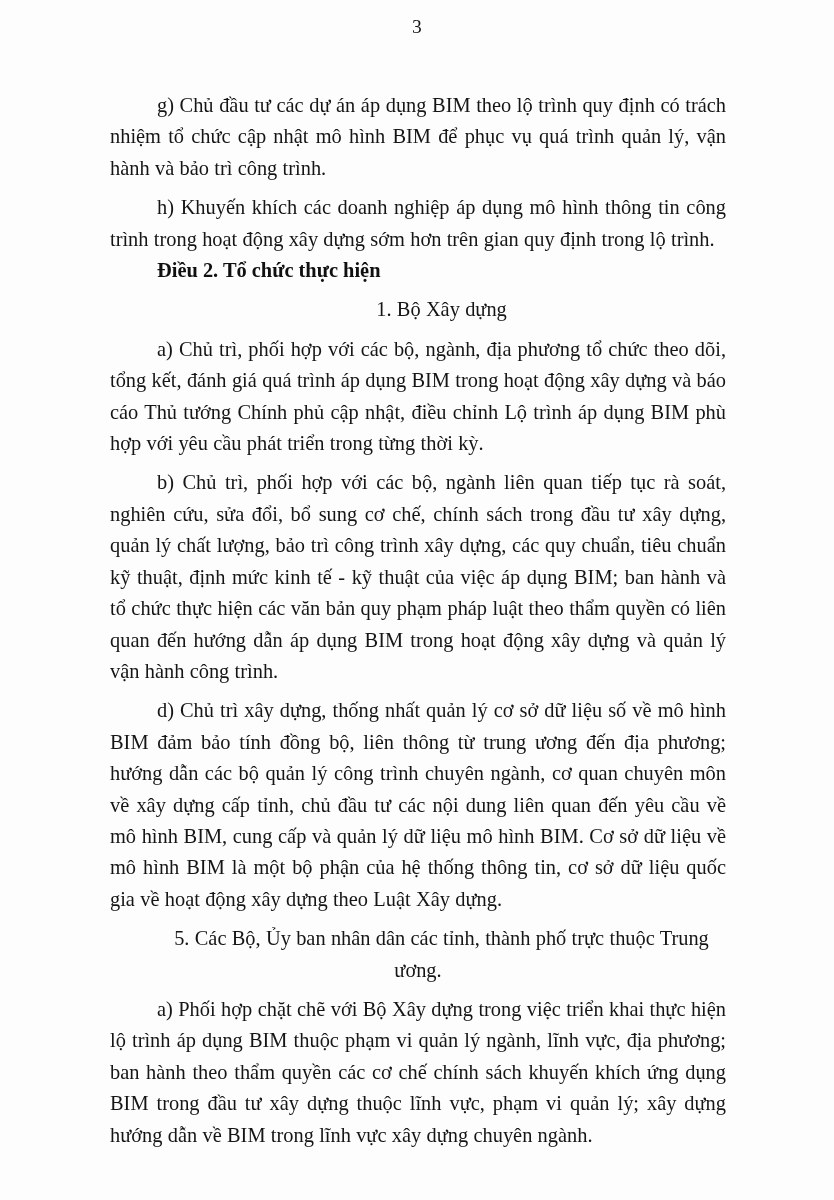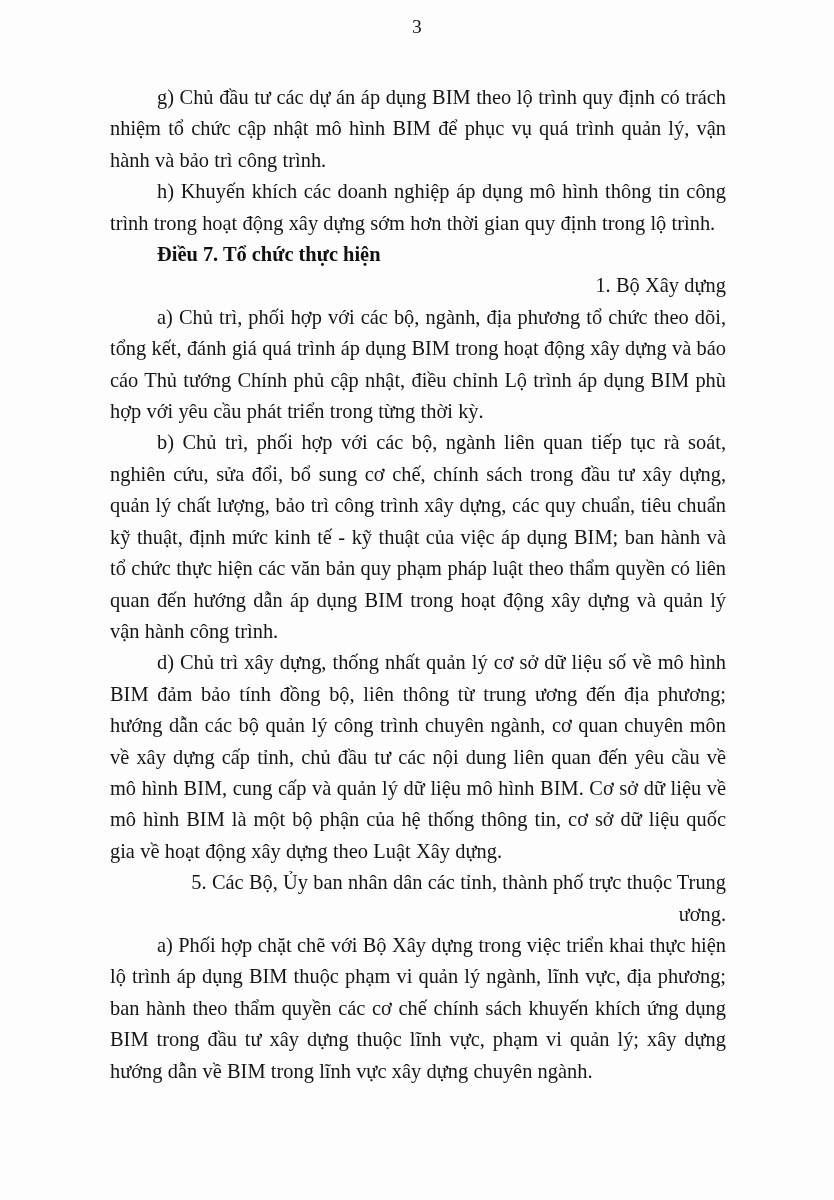--- a/index.html
+++ b/index.html
@@ -33,59 +33,59 @@
     letter-spacing: 0.2px;
     color: #151515;
   }
   .body-col {
     position: absolute;
     top: 82px;
     left: 110px;
     width: 616px;
   }
   p.para {
-    margin: 0 0 0 0;
+    margin: 8px 0 0 0;
     font-size: 20.4px;
     line-height: 31.4px;
     text-align: justify;
     text-indent: 47px;
     color: #151515;
     word-spacing: 0.2px;
     -webkit-font-smoothing: antialiased;
   }
   p.heading {
     margin: 0;
     font-size: 20.4px;
     line-height: 31.4px;
     text-indent: 47px;
     text-align: left;
     color: #101010;
   }
   p.heading .bold-lead {
     font-weight: bold;
   }
   p.short {
-    text-align: right;
+    text-align: center;
   }
 </style>
 </head>
 <body>
 
 <div class="page">
 
   <div class="page-number">3</div>
 
   <div class="body-col">
 
     <p class="para">g) Chủ đầu tư các dự án áp dụng BIM theo lộ trình quy định có trách nhiệm tổ chức cập nhật mô hình BIM để phục vụ quá trình quản lý, vận hành và bảo trì công trình.</p>
 
-    <p class="para">h) Khuyến khích các doanh nghiệp áp dụng mô hình thông tin công trình trong hoạt động xây dựng sớm hơn thời gian quy định trong lộ trình.</p>
+    <p class="para">h) Khuyến khích các doanh nghiệp áp dụng mô hình thông tin công trình trong hoạt động xây dựng sớm hơn trên gian quy định trong lộ trình.</p>
 
     <p class="heading">
-      <span class="bold-lead">Điều 7. Tổ chức thực hiện</span><span></span>
+      <span class="bold-lead">Điều 2. Tổ chức thực hiện</span><span></span>
     </p>
 
     <p class="para short">1. Bộ Xây dựng</p>
 
     <p class="para">a) Chủ trì, phối hợp với các bộ, ngành, địa phương tổ chức theo dõi, tổng kết, đánh giá quá trình áp dụng BIM trong hoạt động xây dựng và báo cáo Thủ tướng Chính phủ cập nhật, điều chỉnh Lộ trình áp dụng BIM phù hợp với yêu cầu phát triển trong từng thời kỳ.</p>
 
     <p class="para">b) Chủ trì, phối hợp với các bộ, ngành liên quan tiếp tục rà soát, nghiên cứu, sửa đổi, bổ sung cơ chế, chính sách trong đầu tư xây dựng, quản lý chất lượng, bảo trì công trình xây dựng, các quy chuẩn, tiêu chuẩn kỹ thuật, định mức kinh tế - kỹ thuật của việc áp dụng BIM; ban hành và tổ chức thực hiện các văn bản quy phạm pháp luật theo thẩm quyền có liên quan đến hướng dẫn áp dụng BIM trong hoạt động xây dựng và quản lý vận hành công trình.</p>
 
 
     <p class="para">d) Chủ trì xây dựng, thống nhất quản lý cơ sở dữ liệu số về mô hình BIM đảm bảo tính đồng bộ, liên thông từ trung ương đến địa phương; hướng dẫn các bộ quản lý công trình chuyên ngành, cơ quan chuyên môn về xây dựng cấp tỉnh, chủ đầu tư các nội dung liên quan đến yêu cầu về mô hình BIM, cung cấp và quản lý dữ liệu mô hình BIM. Cơ sở dữ liệu về mô hình BIM là một bộ phận của hệ thống thông tin, cơ sở dữ liệu quốc gia về hoạt động xây dựng theo Luật Xây dựng.</p>

